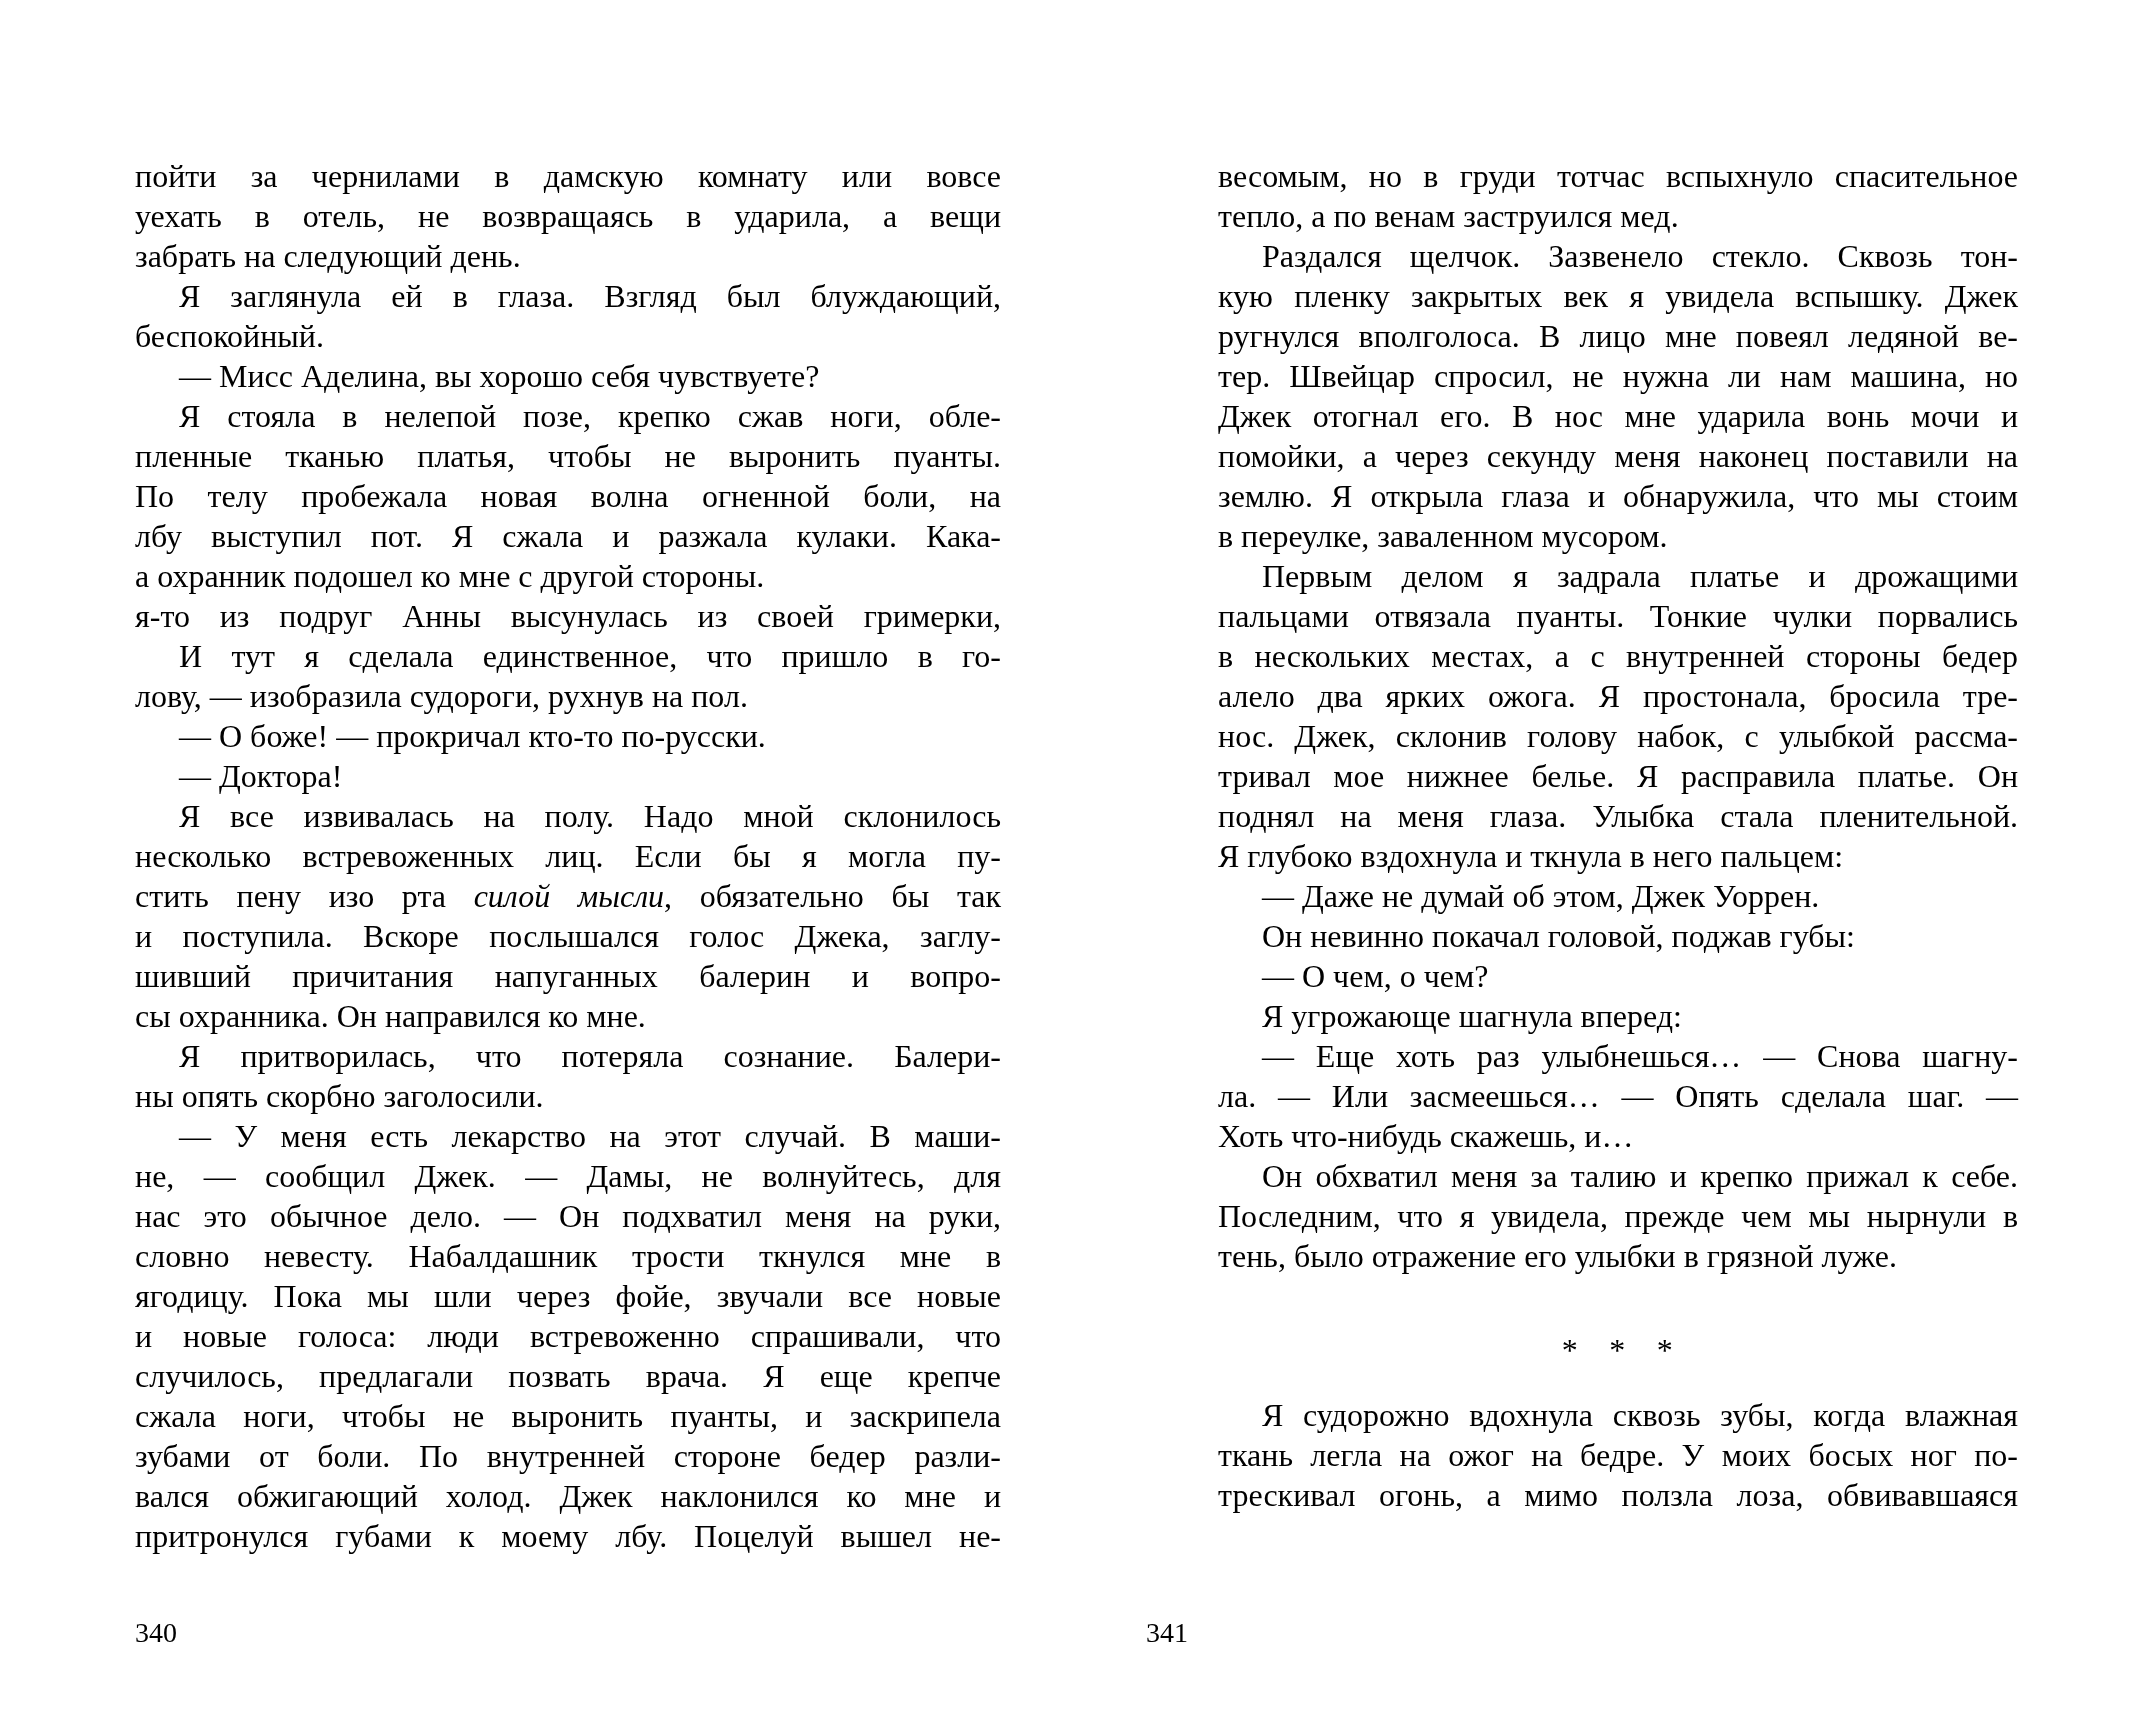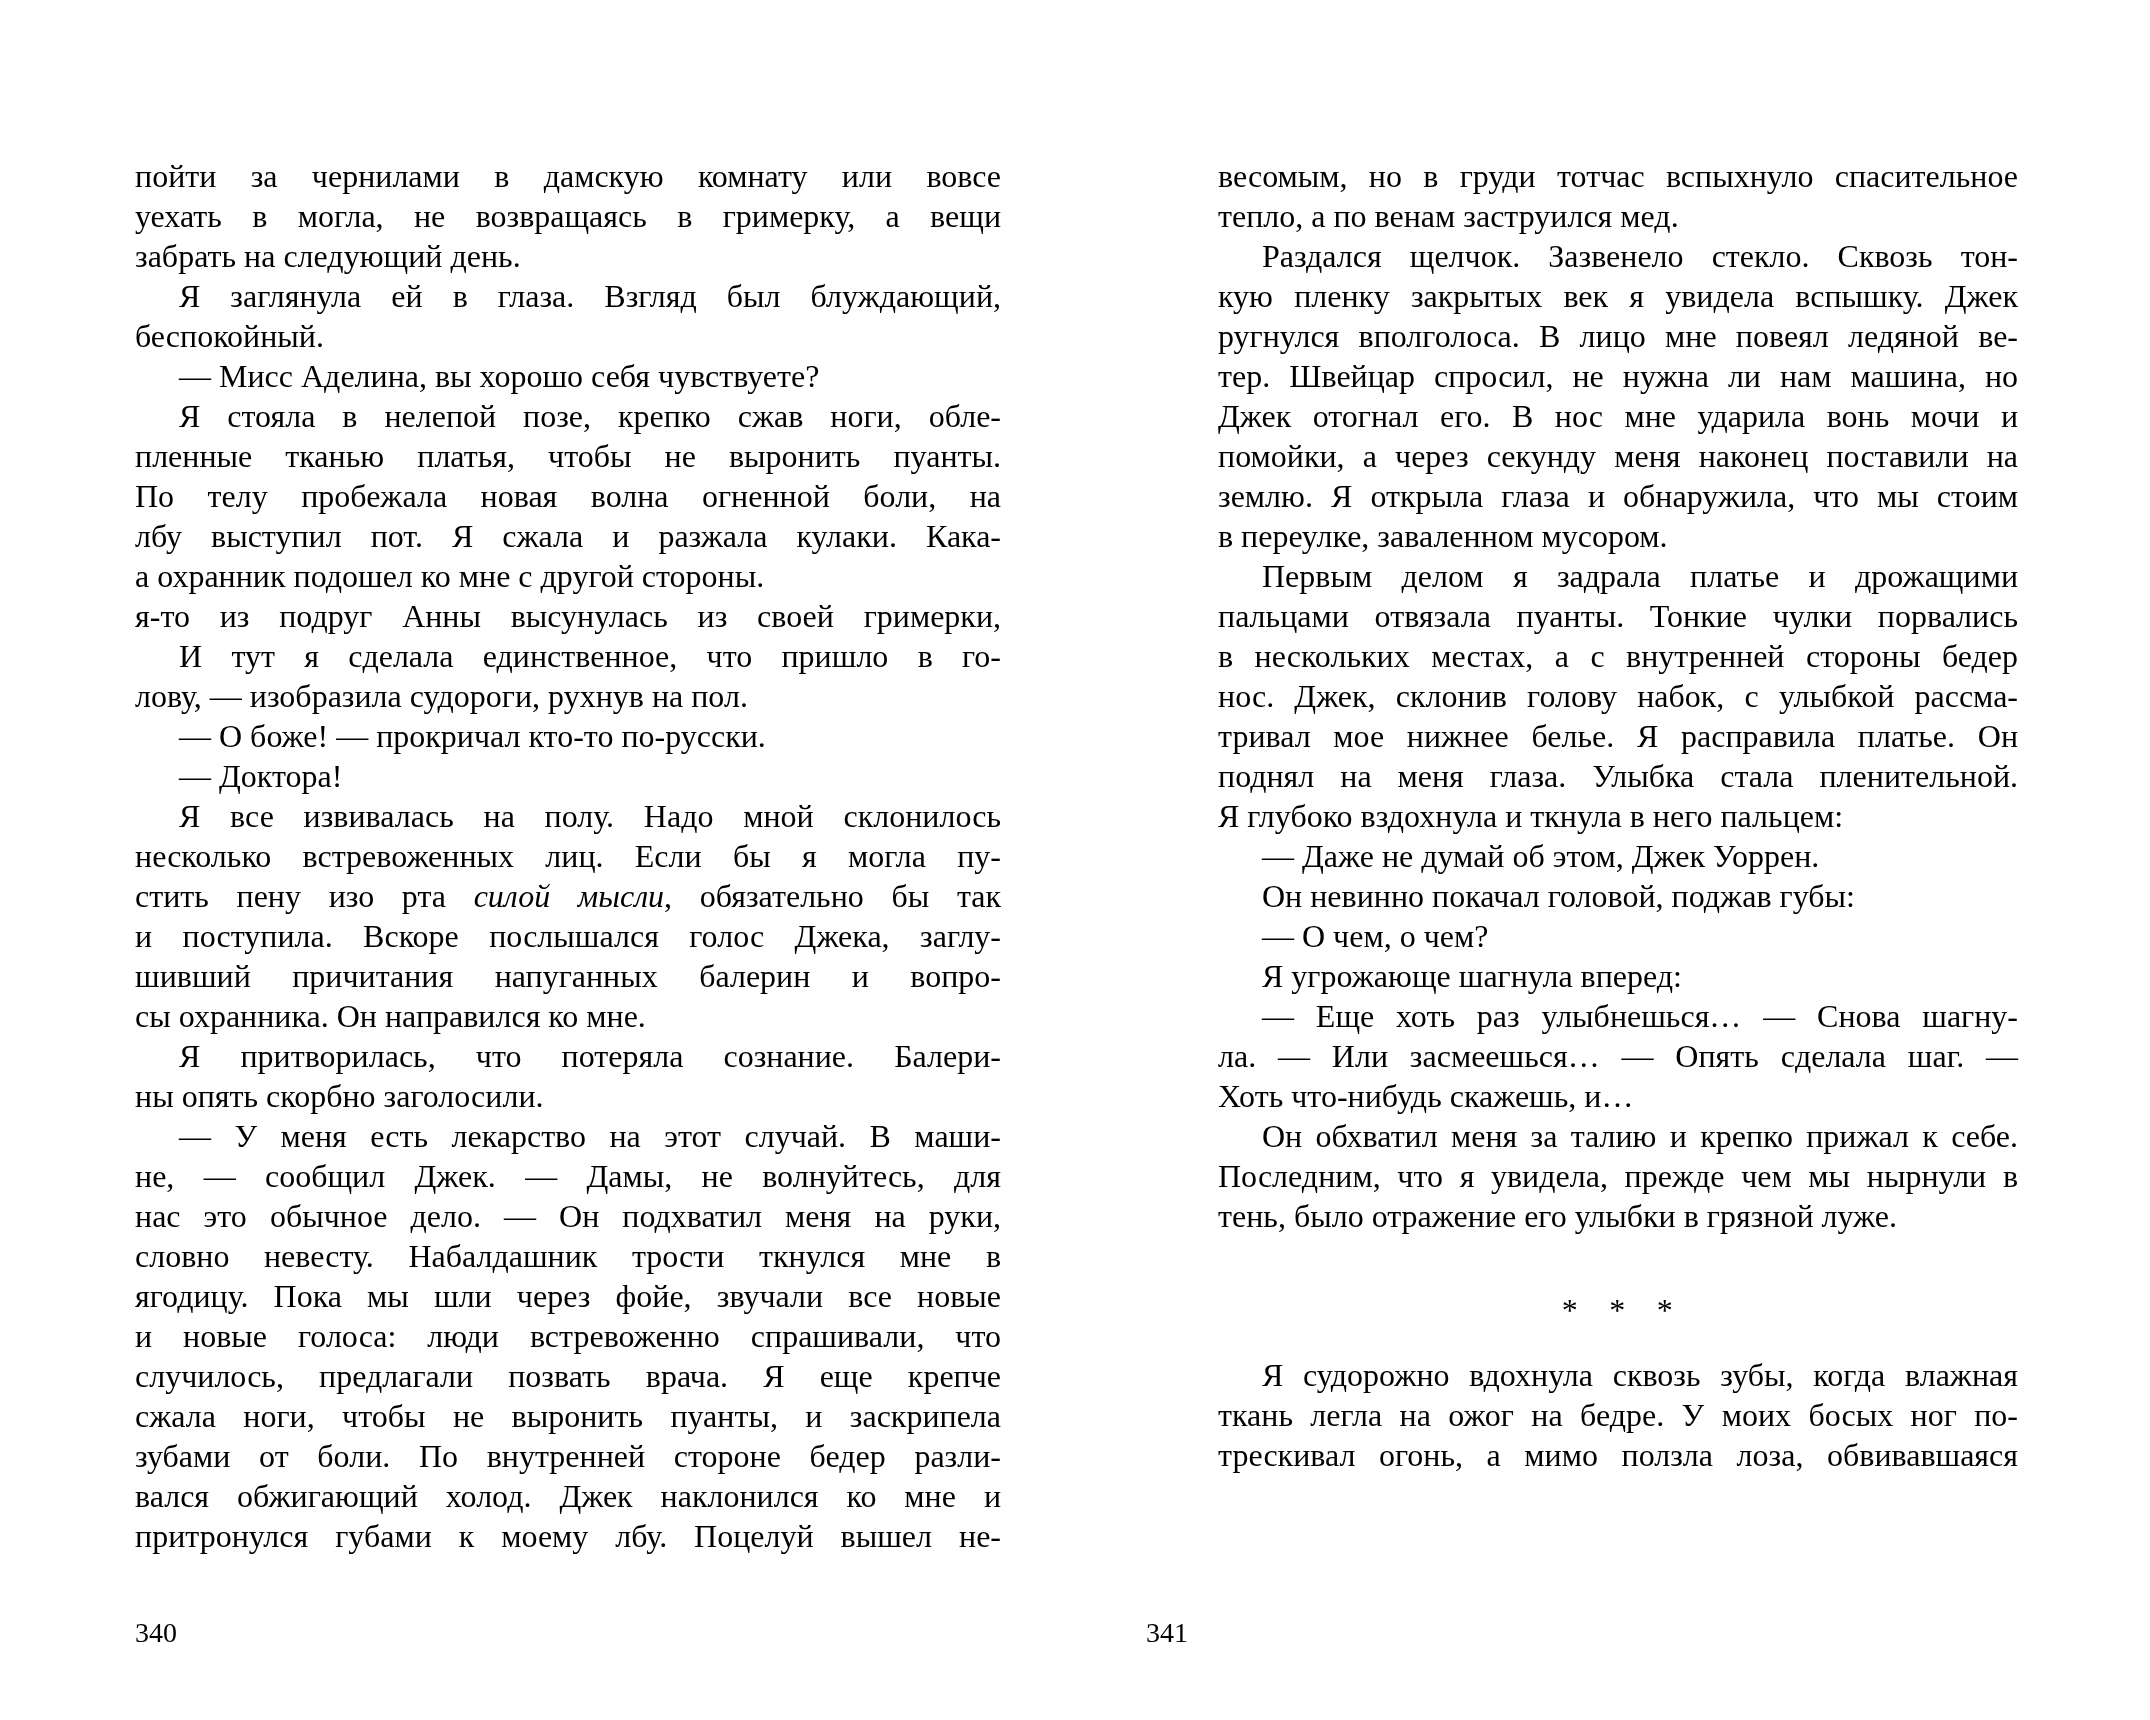--- a/index.html
+++ b/index.html
@@ -63,21 +63,21 @@
   .folio.right { left: 1146px; width: 800px; }
 </style>
 </head>
 <body>
 
 <main class="spread">
 
   <section>
     <div class="text-column left">
         <div class="line just">пойти за чернилами в дамскую комнату или вовсе</div>
-        <div class="line just">уехать в могла, не возвращаясь в гримерку, а вещи</div>
+        <div class="line just">уехать в отель, не возвращаясь в ударила, а вещи</div>
         <div class="line">забрать на следующий день.</div>
         <div class="line just ind">Я заглянула ей в глаза. Взгляд был блуждающий,</div>
         <div class="line">беспокойный.</div>
         <div class="line ind">— Мисс Аделина, вы хорошо себя чувствуете?</div>
         <div class="line just ind">Я стояла в нелепой позе, крепко сжав ноги, обле-</div>
         <div class="line just">пленные тканью платья, чтобы не выронить пуанты.</div>
         <div class="line just">По телу пробежала новая волна огненной боли, на</div>
         <div class="line just">лбу выступил пот. Я сжала и разжала кулаки. Кака-</div>
         <div class="line">а охранник подошел ко мне с другой стороны.</div>
         <div class="line just">я-то из подруг Анны высунулась из своей гримерки,</div>
@@ -116,20 +116,21 @@
         <div class="line just">кую пленку закрытых век я увидела вспышку. Джек</div>
         <div class="line just">ругнулся вполголоса. В лицо мне повеял ледяной ве-</div>
         <div class="line just">тер. Швейцар спросил, не нужна ли нам машина, но</div>
         <div class="line just">Джек отогнал его. В нос мне ударила вонь мочи и</div>
         <div class="line just">помойки, а через секунду меня наконец поставили на</div>
         <div class="line just">землю. Я открыла глаза и обнаружила, что мы стоим</div>
         <div class="line">в переулке, заваленном мусором.</div>
         <div class="line just ind">Первым делом я задрала платье и дрожащими</div>
         <div class="line just">пальцами отвязала пуанты. Тонкие чулки порвались</div>
         <div class="line just">в нескольких местах, а с внутренней стороны бедер</div>
+        <div class="line just">алело два ярких ожога. Я простонала, бросила тре-</div>
         <div class="line just">нос. Джек, склонив голову набок, с улыбкой рассма-</div>
         <div class="line just">тривал мое нижнее белье. Я расправила платье. Он</div>
         <div class="line just">поднял на меня глаза. Улыбка стала пленительной.</div>
         <div class="line">Я глубоко вздохнула и ткнула в него пальцем:</div>
         <div class="line ind">— Даже не думай об этом, Джек Уоррен.</div>
         <div class="line ind">Он невинно покачал головой, поджав губы:</div>
         <div class="line ind">— О чем, о чем?</div>
         <div class="line ind">Я угрожающе шагнула вперед:</div>
         <div class="line just ind">— Еще хоть раз улыбнешься… — Снова шагну-</div>
         <div class="line just">ла. — Или засмеешься… — Опять сделала шаг. —</div>

